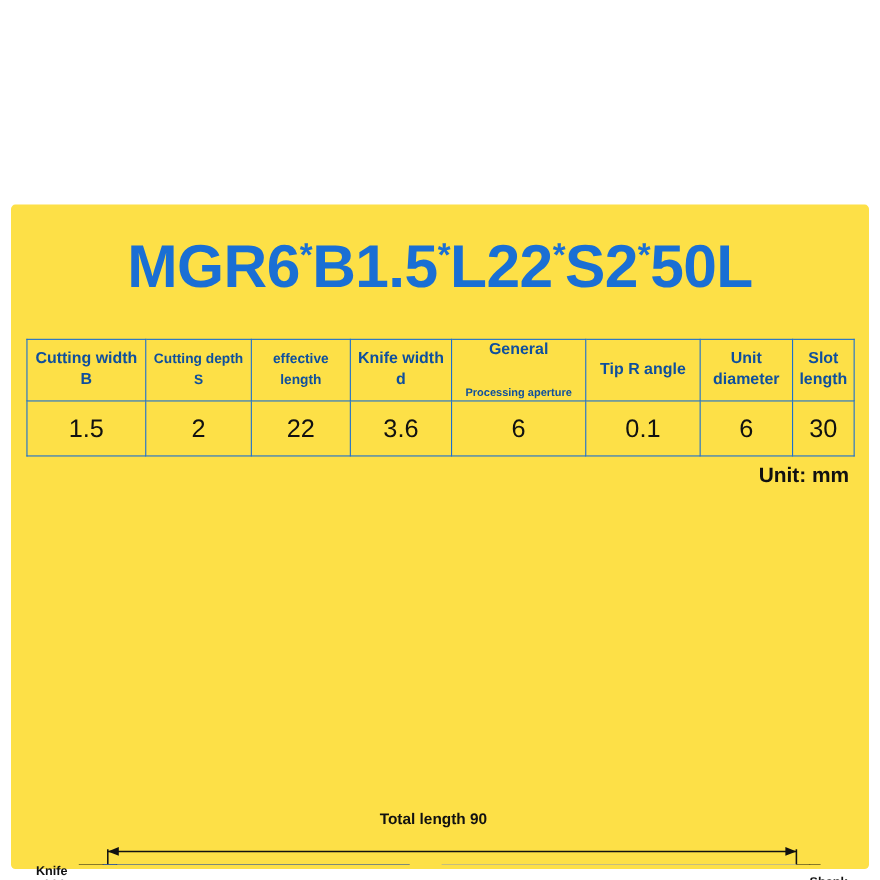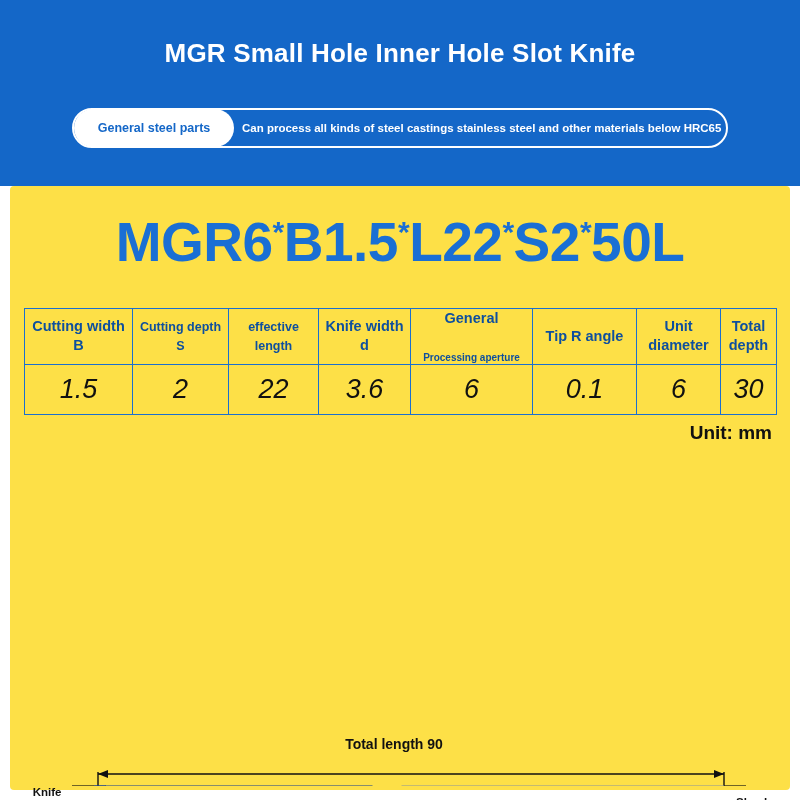--- a/index.html
+++ b/index.html
@@ -107,23 +107,22 @@
     padding: 0 2px;
   }
   .spec-table tr.head td {
     height: 54px;
     color: #0e4f9e;
     font-weight: bold;
     line-height: 1.18;
   }
   .spec-table tr.vals td {
     height: 50px;
-    font-size: 27px;
+    font-size: 23px;
     color: #111111;
-    font-style: italic;
   }
   .h-big { font-size: 14.5px; }
   .h-mid { font-size: 12.5px; }
   .h-sml { font-size: 10px; font-weight: bold; display:block;margin-top:24px; }
 
   .unit {
     position: absolute;
     right: 18px; top: 236px;
     font-size: 19px;
     font-weight: bold;
@@ -144,28 +143,20 @@
   }
   .lbl-total { left: 384px; top: 250px; font-size: 14px; transform: translate(-50%,0); }
   .lbl-knife { left: 22px; top: 300px; font-size: 11.5px; text-align: center; line-height: 1.1; }
   .lbl-shank { left: 726px; top: 310px; font-size: 11.5px; line-height: 1.1; }
 </style>
 </head>
 <body>
 
 <div id="page">
 
-  <div class="header-band">
-    <div class="header-title">MGR Small Hole Inner Hole Slot Knife</div>
-
-    <div class="pill">
-      <div class="pill-left">General steel parts</div>
-      <div class="pill-right">Can process all kinds of steel castings stainless steel and other materials below HRC65</div>
-    </div>
-  </div>
 
   <div class="card">
 
     <div class="model-code">
       <span>MGR6</span><sup>*</sup><span>B1.5</span><sup>*</sup><span>L22</span><sup>*</sup><span>S2</span><sup>*</sup><span>50L</span>
     </div>
 
     <table class="spec-table">
       <colgroup>
         <col style="width:108px">
@@ -195,21 +186,21 @@
             <span class="h-big">General</span>
             <span class="h-sml">Processing aperture</span>
           </td>
           <td>
             <span class="h-big">Tip R angle</span>
           </td>
           <td>
             <span class="h-big">Unit diameter</span>
           </td>
           <td>
-            <span class="h-big">Total depth</span>
+            <span class="h-big">Slot length</span>
           </td>
         </tr>
         <tr class="vals">
           <td>1.5</td>
           <td>2</td>
           <td>22</td>
           <td>3.6</td>
           <td>6</td>
           <td>0.1</td>
           <td>6</td>

